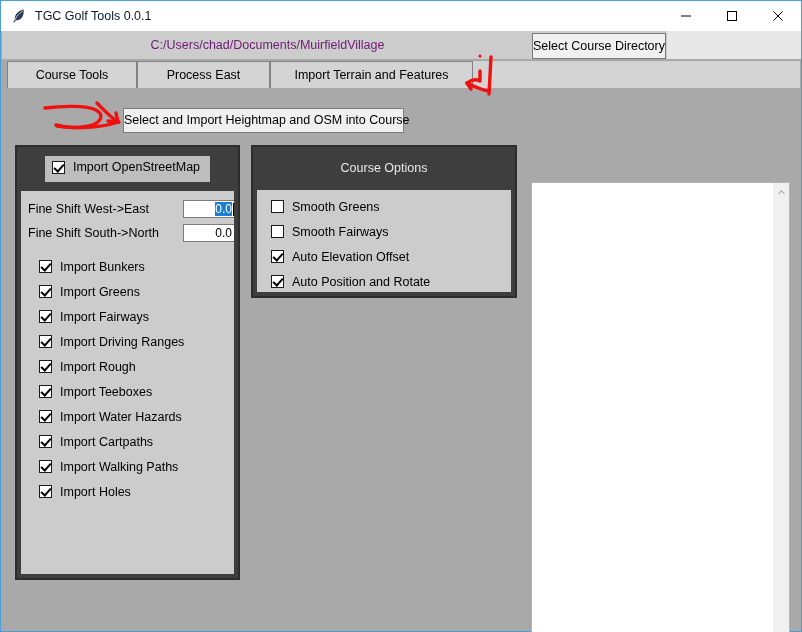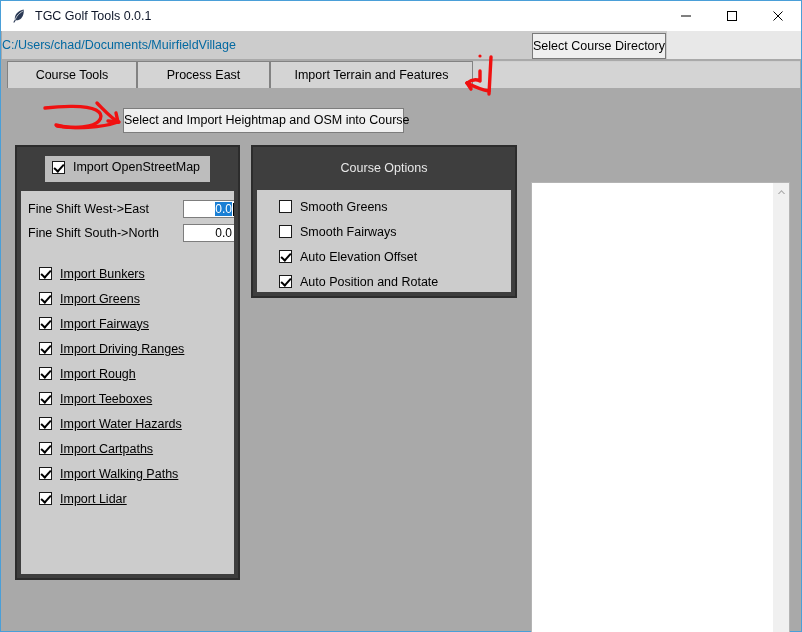--- a/index.html
+++ b/index.html
@@ -69,22 +69,23 @@
     width: 799px;
     height: 28px;
     background: #cccccc;
   }
   #path-label {
     position: absolute;
     left: 0; top: 0;
     width: 531px;
     height: 28px;
     line-height: 28px;
-    font-size: 12.5px;
-    color: #0369a1;
+    text-align: center;
+    font-size: 12.5px;
+    color: #701a75;
     white-space: nowrap;
   }
   #select-course-directory {
     position: absolute;
     left: 531px; top: 32px;
     width: 134px;
     height: 26px;
     box-sizing: border-box;
     background: #f0f0f0;
     border: 1px solid #7a7a7a;
@@ -305,21 +306,21 @@
     color: #e8e8e8;
   }
   #course-options-body {
     position: absolute;
     left: 4px; top: 43px;
     width: 254px;
     height: 102px;
     background: #cccccc;
     overflow: hidden;
   }
-  #course-options-body .check-row { height: 25px; padding-left: 22px; }
+  #course-options-body .check-row { height: 25px; padding-left: 14px; }
 
   
   #output-pane {
     position: absolute;
     left: 529px; top: 92px;
     width: 259px;
     height: 532px;
     box-sizing: border-box;
     background: #ffffff;
     border: 1px solid #b4b4b4;
@@ -427,21 +428,21 @@
         <div class="field-row" style="margin-top:8px;padding-left:18px;">
           <span class="field-label">Fine Shift West-&gt;East</span>
           <span class="field-input caret"><span class="sel">0.0</span></span>
         </div>
 
         <div class="field-row" style="margin-top:5px;">
           <span class="field-label">Fine Shift South-&gt;North</span>
           <span class="field-input"><span>0.0</span></span>
         </div>
 
-        <div style="margin-top:19px;text-decoration:underline;">
+        <div style="margin-top:12px;">
           <div class="check-row">
             <span class="cbox checked"></span>
             <span class="cb-label">Import Bunkers</span>
           </div>
           <div class="check-row">
             <span class="cbox checked"></span>
             <span class="cb-label">Import Greens</span>
           </div>
           <div class="check-row">
             <span class="cbox checked"></span>
@@ -466,21 +467,21 @@
           <div class="check-row">
             <span class="cbox checked"></span>
             <span class="cb-label">Import Cartpaths</span>
           </div>
           <div class="check-row">
             <span class="cbox checked"></span>
             <span class="cb-label">Import Walking Paths</span>
           </div>
           <div class="check-row">
             <span class="cbox checked"></span>
-            <span class="cb-label">Import Lidar</span>
+            <span class="cb-label">Import Holes</span>
           </div>
         </div>
 
       </div>
     </div>
 
     <div id="course-options-panel">
       <div id="course-options-header">Course Options</div>
       <div id="course-options-body">
         <div class="check-row" style="margin-top:4px;">

